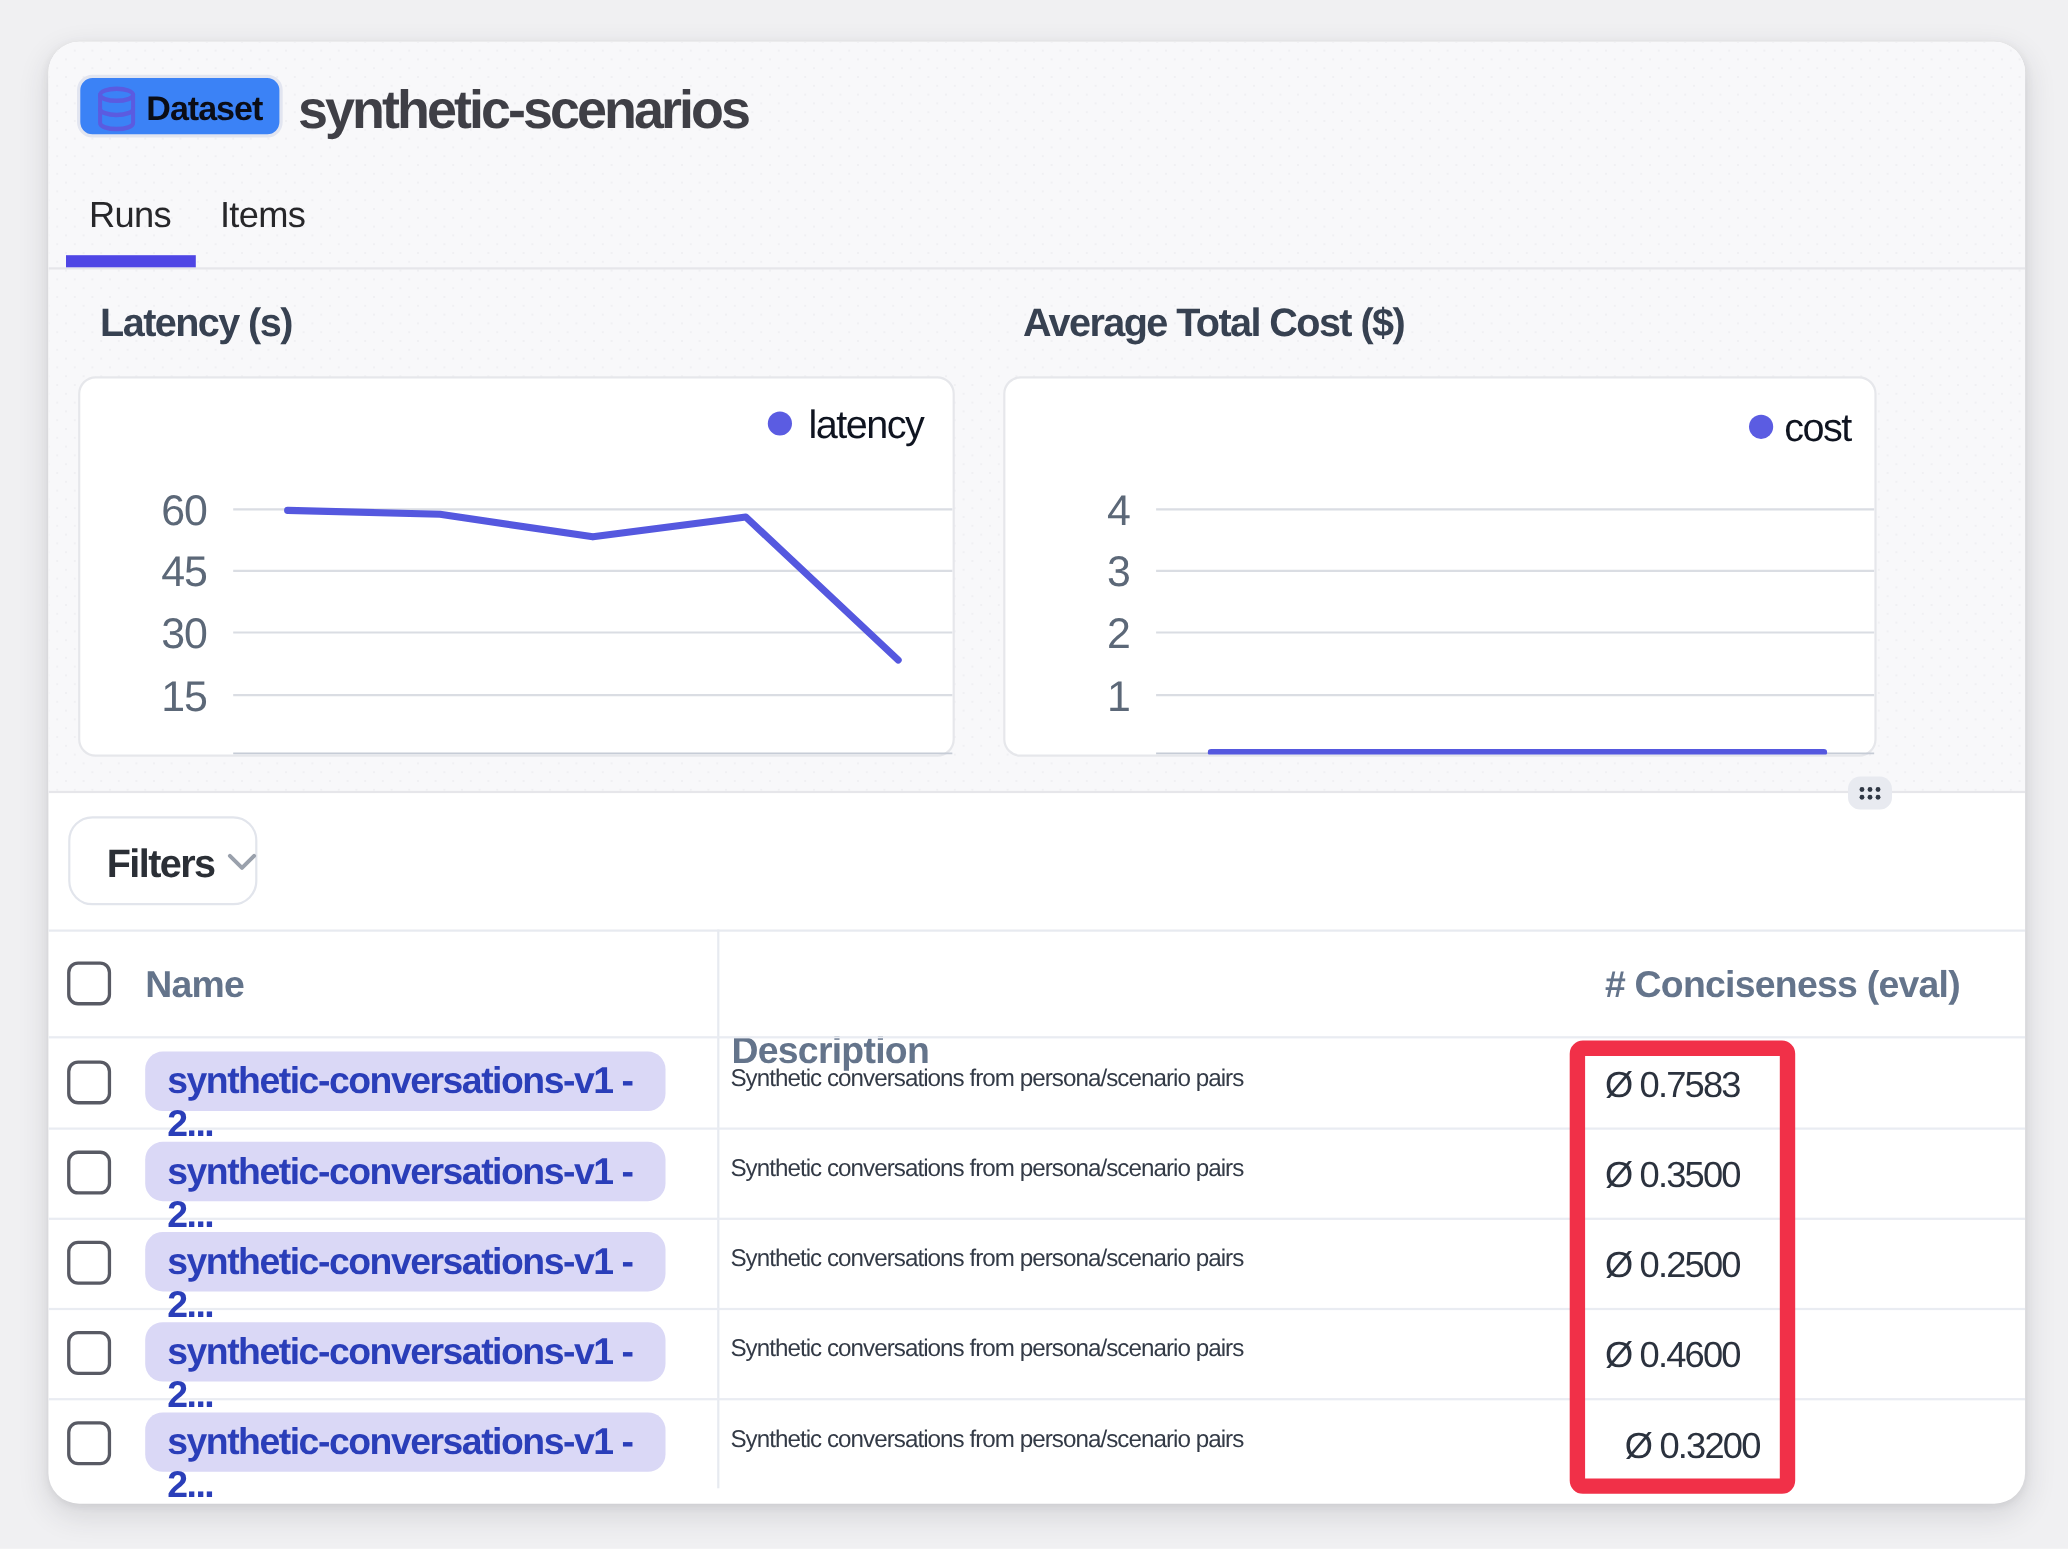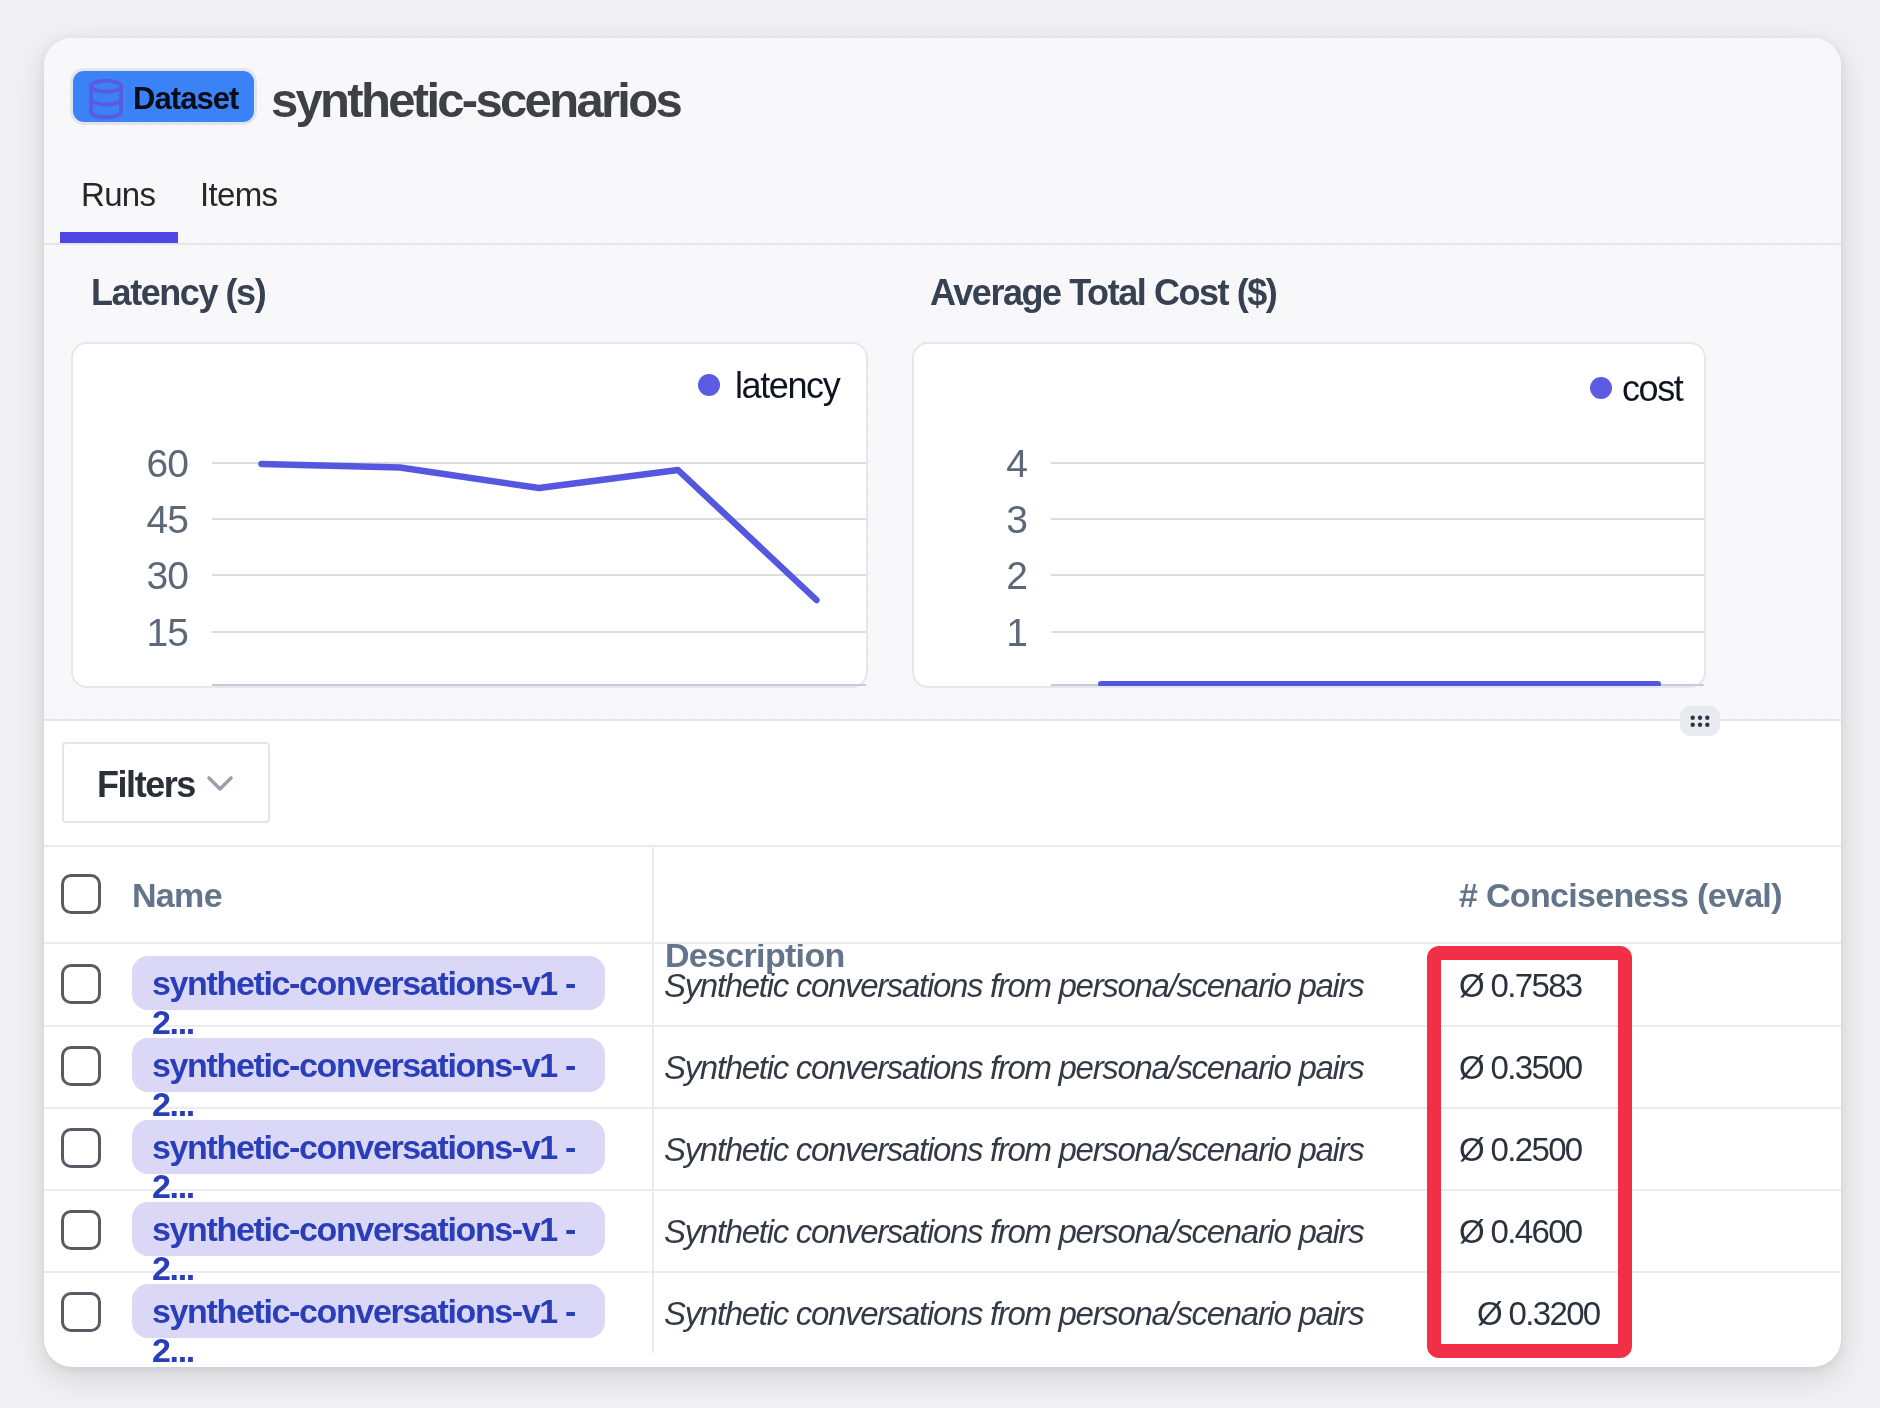--- a/index.html
+++ b/index.html
@@ -30,33 +30,33 @@
   .tab.runs { left:37px; }
   .tab.items { left:156px; }
   .tabline { position:absolute; left:16px; top:194px; width:118px; height:11px; background:#4f46e5; }
   .charttitle { position:absolute; top:234px; font-size:36px; font-weight:700; color:#374151; letter-spacing:-0.04em;margin-left:19px; }
   .chartcard {
     position:absolute; top:304px; height:346px; background:#fff;
     border:2px solid #e6e7eb; border-radius:16px;
   }
   .handle { position:absolute; left:1636px; top:668px; width:40px; height:30px; border-radius:11px; background:#e8eaf0; }
   .filters {
-    position:absolute; left:18px; top:704px; width:208px; height:81px;
-    background:#fff; border:2px solid #e2e5ec; border-radius:4px;
+    position:absolute; left:18px; top:704px; width:172px; height:81px;
+    background:#fff; border:2px solid #e2e5ec; border-radius:22px;
   }
   .filters .txt { position:absolute; left:33px; top:20px; font-size:36px; font-weight:600; color:#2b2f36; letter-spacing:-0.04em; }
   
   .ttop { position:absolute; left:0; top:807px; width:100%; height:0; border-top:2px solid #e7eaf0; }
   .vdiv { position:absolute; left:608px; top:807px; width:0; height:508px; border-left:2px solid #e7eaf0; }
   .hrow { position:absolute; left:0; width:100%; height:0; border-top:2px solid #e9ecf2; }
   .thead { position:absolute; font-size:34px; font-weight:600; color:#64748b; letter-spacing:-0.02em; }
   .cb { position:absolute; left:17px; width:40px; height:40px; border:3px solid #585a64; border-radius:10px; background:#fff; }
   .pill { position:absolute; left:88px; width:473px; height:54px; background:#dad8f6; border-radius:16px; }
   .pill .txt { position:absolute; left:20px; top:8px; font-size:34px; font-weight:700; color:#2a3eb9; letter-spacing:-0.04em; }
-  .desc { position:absolute; left:620px; font-size:33px; color:#333a46; letter-spacing:-0.04em;font-style:italic; }
+  .desc { position:absolute; left:620px; font-size:22px; color:#333a46; letter-spacing:-0.04em; }
   .val { position:absolute; left:1415px; font-size:33px; color:#2b323e; letter-spacing:-0.05em; }
   .redbox { position:absolute; left:1383px; top:908px; width:205px; height:412px; border:14px solid #f13048; border-radius:12px; }
 </style>
 </head>
 <body>
 <div class="card">
   <div class="topsec"></div>
 
   <div class="badge">
     <svg width="40" height="44" viewBox="0 0 24 24" preserveAspectRatio="none" fill="none" stroke="#5b5be0" stroke-width="2.2" stroke-linecap="round" stroke-linejoin="round">

